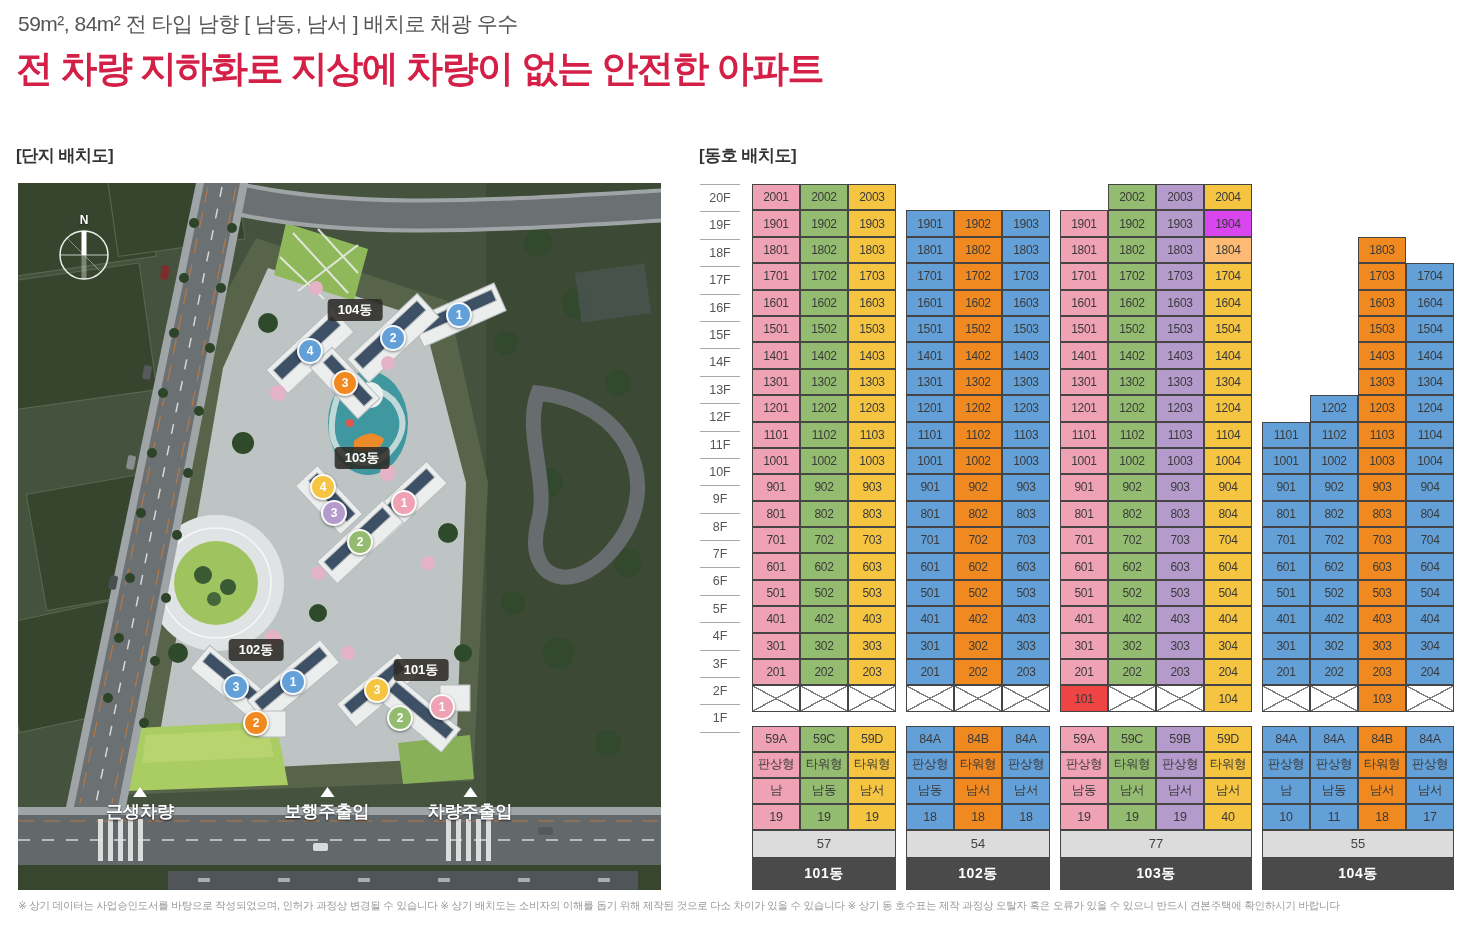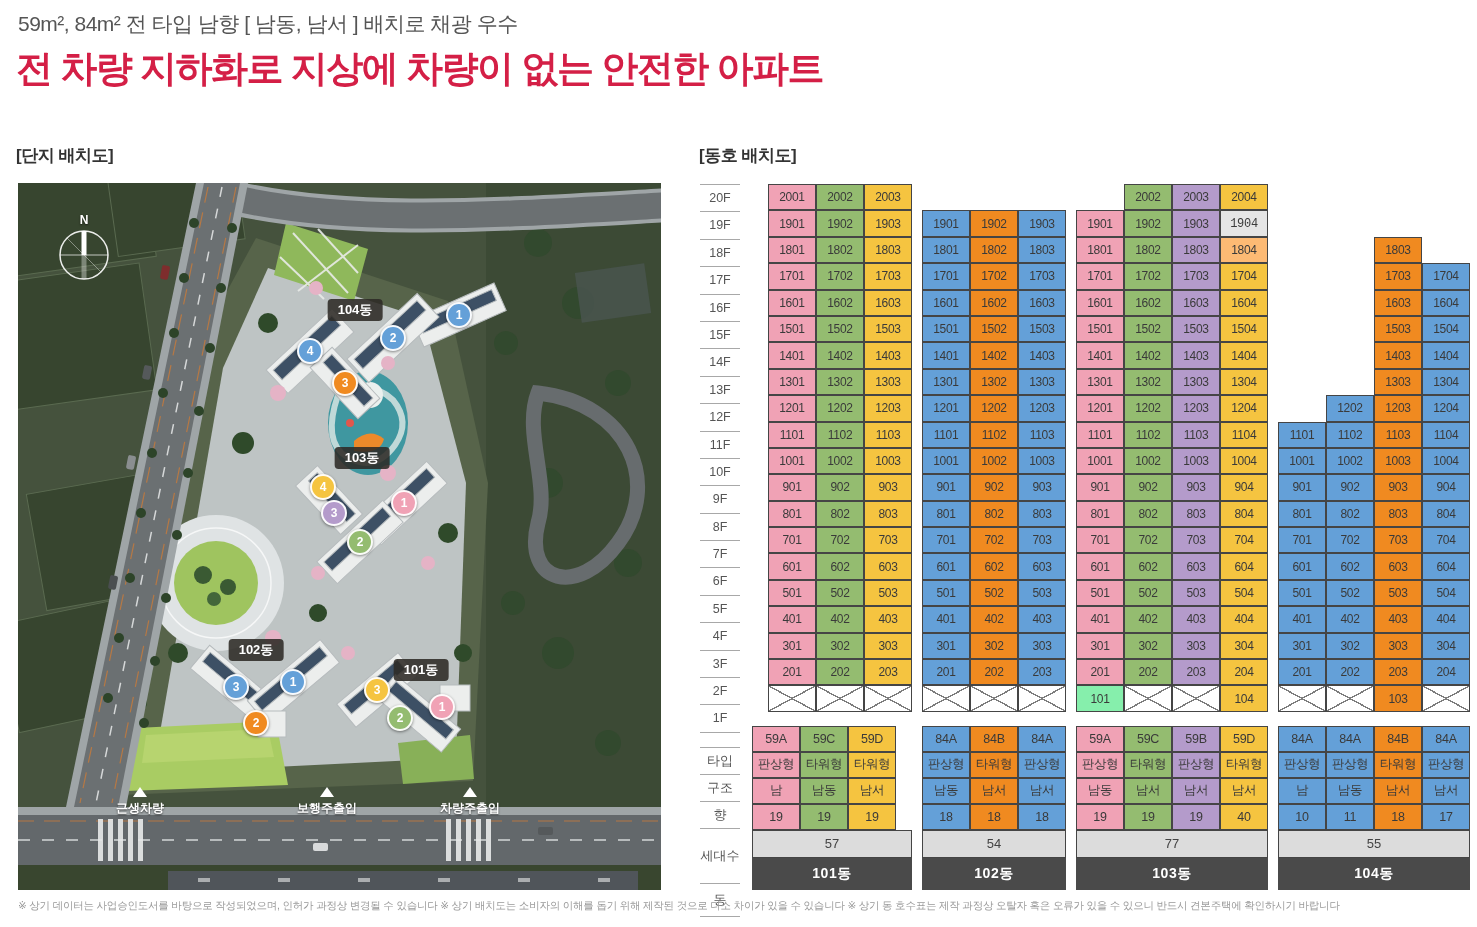--- a/index.html
+++ b/index.html
@@ -14,21 +14,21 @@
   #unitSectionLabel{left:699px;}
 
   
   .photo{position:absolute;left:18px;top:183px;width:643px;height:707px;background:#45523D;overflow:hidden;}
   .photo svg{position:absolute;left:0;top:0;}
   .badge{position:absolute;transform:translate(-50%,-50%);background:rgba(46,42,38,.88);color:#fff;
          font-size:13px;font-weight:600;padding:2px 10px;border-radius:4px;white-space:nowrap;z-index:3;}
   .ucircle{position:absolute;width:22px;height:22px;border-radius:50%;border:2px solid rgba(255,255,255,.95);
            color:#fff;font-size:12px;font-weight:700;display:flex;align-items:center;justify-content:center;
            transform:translate(-50%,-50%);box-shadow:0 1px 3px rgba(0,0,0,.45);z-index:3;}
-  .entrance{position:absolute;transform:translateX(-50%);text-align:center;color:#fff;font-size:12px;font-weight:700;
+  .entrance{position:absolute;transform:translateX(-50%);text-align:center;color:#fff;font-size:17px;font-weight:700;
             text-shadow:0 1px 2px rgba(0,0,0,.7);z-index:3;}
   .entrance .tri{width:0;height:0;border-left:7px solid transparent;border-right:7px solid transparent;
                  border-bottom:10px solid #fff;margin:0 auto 3px;}
   .compassN{position:absolute;left:66px;top:30px;transform:translateX(-50%);color:#fff;font-weight:700;
             font-size:12px;z-index:3;text-shadow:0 1px 2px rgba(0,0,0,.6);}
 
   
   .unit-chart{position:absolute;left:700px;top:184px;display:flex;align-items:flex-start;--rh:26.4px;--cw:48px;}
   .axis{width:40px;margin-right:12px;flex:none;}
   .axis .fl{height:var(--rh);line-height:var(--rh);text-align:center;font-size:12.5px;color:#555;
@@ -315,31 +315,24 @@
         <div class="fl">9F</div>
         <div class="fl">8F</div>
         <div class="fl">7F</div>
         <div class="fl">6F</div>
         <div class="fl">5F</div>
         <div class="fl">4F</div>
         <div class="fl">3F</div>
         <div class="fl">2F</div>
         <div class="fl">1F</div>
       </div>
-    <div class="axis-meta">
-      <div class="am-row h26">타입</div>
-      <div class="am-row h26">구조</div>
-      <div class="am-row h26">향</div>
-      <div class="am-row h54">세대수</div>
-      <div class="am-row h32">동</div>
-    </div>
   </div>
   <div id="buildingsWrap" style="display:flex;align-items:flex-start;">
       <div class="building">
-        <div class="floor-grid" style="grid-template-columns: repeat(3, var(--cw)); margin-left: 16px;">
+        <div class="floor-grid" style="grid-template-columns: repeat(3, var(--cw));">
           <div class="cell" style="background: rgb(240, 162, 181); grid-area: 1 / 1;">2001</div>
           <div class="cell" style="background: rgb(240, 162, 181); grid-area: 2 / 1;">1901</div>
           <div class="cell" style="background: rgb(240, 162, 181); grid-area: 3 / 1;">1801</div>
           <div class="cell" style="background: rgb(240, 162, 181); grid-area: 4 / 1;">1701</div>
           <div class="cell" style="background: rgb(240, 162, 181); grid-area: 5 / 1;">1601</div>
           <div class="cell" style="background: rgb(240, 162, 181); grid-area: 6 / 1;">1501</div>
           <div class="cell" style="background: rgb(240, 162, 181); grid-area: 7 / 1;">1401</div>
           <div class="cell" style="background: rgb(240, 162, 181); grid-area: 8 / 1;">1301</div>
           <div class="cell" style="background: rgb(240, 162, 181); grid-area: 9 / 1;">1201</div>
           <div class="cell" style="background: rgb(240, 162, 181); grid-area: 10 / 1;">1101</div>
@@ -501,21 +494,21 @@
           <div class="cell" style="background: rgb(240, 162, 181); grid-area: 10 / 1;">1101</div>
           <div class="cell" style="background: rgb(240, 162, 181); grid-area: 11 / 1;">1001</div>
           <div class="cell" style="background: rgb(240, 162, 181); grid-area: 12 / 1;">901</div>
           <div class="cell" style="background: rgb(240, 162, 181); grid-area: 13 / 1;">801</div>
           <div class="cell" style="background: rgb(240, 162, 181); grid-area: 14 / 1;">701</div>
           <div class="cell" style="background: rgb(240, 162, 181); grid-area: 15 / 1;">601</div>
           <div class="cell" style="background: rgb(240, 162, 181); grid-area: 16 / 1;">501</div>
           <div class="cell" style="background: rgb(240, 162, 181); grid-area: 17 / 1;">401</div>
           <div class="cell" style="background: rgb(240, 162, 181); grid-area: 18 / 1;">301</div>
           <div class="cell" style="background: rgb(240, 162, 181); grid-area: 19 / 1;">201</div>
-          <div class="cell" style="grid-area: 20 / 1; background: #86efac;">101</div>
+          <div class="cell" style="grid-area: 20 / 1; background: #ef4444;">101</div>
           <div class="cell" style="background: rgb(148, 188, 112); grid-area: 1 / 2;">2002</div>
           <div class="cell" style="background: rgb(148, 188, 112); grid-area: 2 / 2;">1902</div>
           <div class="cell" style="background: rgb(148, 188, 112); grid-area: 3 / 2;">1802</div>
           <div class="cell" style="background: rgb(148, 188, 112); grid-area: 4 / 2;">1702</div>
           <div class="cell" style="background: rgb(148, 188, 112); grid-area: 5 / 2;">1602</div>
           <div class="cell" style="background: rgb(148, 188, 112); grid-area: 6 / 2;">1502</div>
           <div class="cell" style="background: rgb(148, 188, 112); grid-area: 7 / 2;">1402</div>
           <div class="cell" style="background: rgb(148, 188, 112); grid-area: 8 / 2;">1302</div>
           <div class="cell" style="background: rgb(148, 188, 112); grid-area: 9 / 2;">1202</div>
           <div class="cell" style="background: rgb(148, 188, 112); grid-area: 10 / 2;">1102</div>
@@ -543,21 +536,21 @@
           <div class="cell" style="background: rgb(180, 155, 203); grid-area: 12 / 3;">903</div>
           <div class="cell" style="background: rgb(180, 155, 203); grid-area: 13 / 3;">803</div>
           <div class="cell" style="background: rgb(180, 155, 203); grid-area: 14 / 3;">703</div>
           <div class="cell" style="background: rgb(180, 155, 203); grid-area: 15 / 3;">603</div>
           <div class="cell" style="background: rgb(180, 155, 203); grid-area: 16 / 3;">503</div>
           <div class="cell" style="background: rgb(180, 155, 203); grid-area: 17 / 3;">403</div>
           <div class="cell" style="background: rgb(180, 155, 203); grid-area: 18 / 3;">303</div>
           <div class="cell" style="background: rgb(180, 155, 203); grid-area: 19 / 3;">203</div>
           <div class="cell xcell" style="grid-area: 20 / 3;"></div>
           <div class="cell" style="background: rgb(245, 196, 64); grid-area: 1 / 4;">2004</div>
-          <div class="cell" style="background: #e5e5e5; grid-area: 2 / 4; font-family: Liberation Mono, monospace;">1904</div>
+          <div class="cell" style="background: #d946ef; grid-area: 2 / 4;">1904</div>
           <div class="cell" style="background: #fdba74; grid-area: 3 / 4;">1804</div>
           <div class="cell" style="background: rgb(245, 196, 64); grid-area: 4 / 4;">1704</div>
           <div class="cell" style="background: rgb(245, 196, 64); grid-area: 5 / 4;">1604</div>
           <div class="cell" style="background: rgb(245, 196, 64); grid-area: 6 / 4;">1504</div>
           <div class="cell" style="background: rgb(245, 196, 64); grid-area: 7 / 4;">1404</div>
           <div class="cell" style="background: rgb(245, 196, 64); grid-area: 8 / 4;">1304</div>
           <div class="cell" style="background: rgb(245, 196, 64); grid-area: 9 / 4;">1204</div>
           <div class="cell" style="background: rgb(245, 196, 64); grid-area: 10 / 4;">1104</div>
           <div class="cell" style="background: rgb(245, 196, 64); grid-area: 11 / 4;">1004</div>
           <div class="cell" style="background: rgb(245, 196, 64); grid-area: 12 / 4;">904</div>

